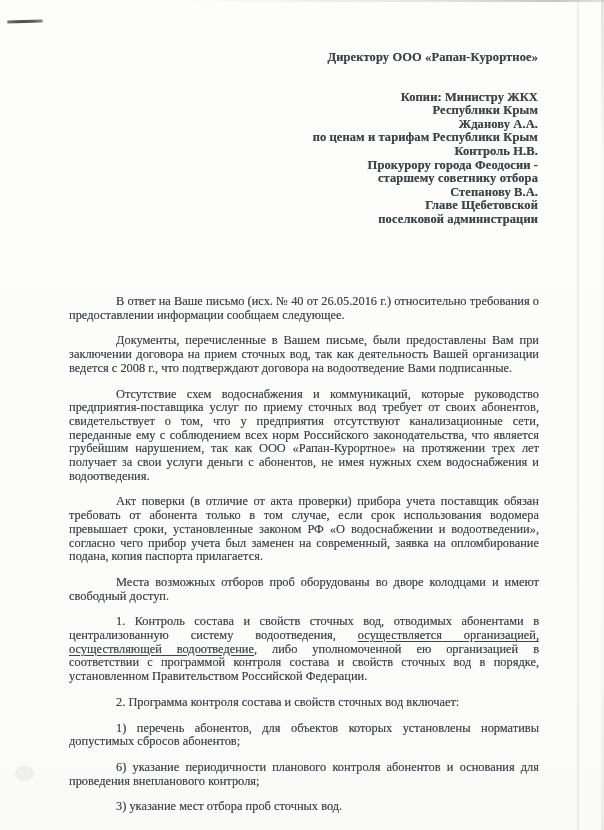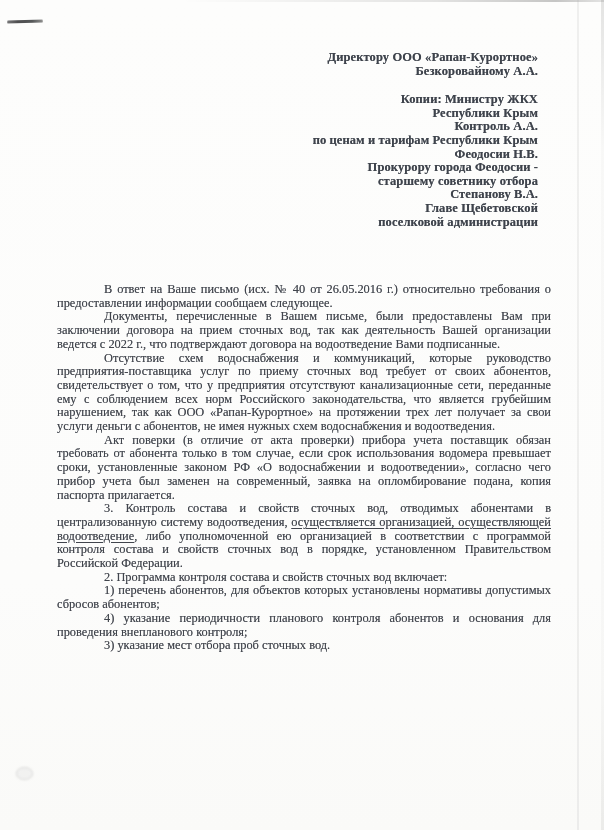--- a/index.html
+++ b/index.html
@@ -18,34 +18,34 @@
     top: 51px;
     right: 66px;
     text-align: right;
     font-weight: bold;
     font-size: 12.5px;
     line-height: 13.6px;
     color: #3e434c;
     text-shadow: 0 0 0.6px rgba(62,67,76,0.65);
     letter-spacing: 0.1px;
   }
-  .copies-block { margin-top: 15px; }
+  .copies-block { margin-top: 26px; }
   
   .body-text {
     position: absolute;
     top: 283px;
     left: 57px;
     width: 494px;
     font-size: 12.4px;
     line-height: 13.7px;
     text-align: justify;
     color: #41454d;
     text-shadow: 0 0 0.6px rgba(65,69,77,0.6);
   }
-  .body-text p { margin: 0; text-indent: 47px; }
+  .body-text p { margin: 12px; text-indent: 47px; }
   .u { text-decoration: underline; text-underline-offset: 2px; }
   
   .artifact-dash {
     position: absolute; left: 7px; top: 20px; width: 36px; height: 3px;
     background: linear-gradient(to right, #777778, #4e4e50 30%, #565859 70%, #90908f);
     border-radius: 2px; transform: rotate(-1.6deg); filter: blur(0.4px);
   }
   .artifact-top-edge {
     position: absolute; top: 0; left: 0; width: 604px; height: 2px;
     background: linear-gradient(to right, rgba(0,0,0,0) 30%, rgba(0,0,0,0.10) 72%, rgba(0,0,0,0.22) 92%, rgba(0,0,0,0.10) 100%);
@@ -71,41 +71,41 @@
 
   <div class="artifact-top-edge"></div>
   <div class="artifact-right-edge"></div>
   <div class="artifact-crease"></div>
   <div class="artifact-dash"></div>
   <div class="artifact-smudge"></div>
 
   <div class="header-block">
     <div class="recipient-block">
       <div>Директору ООО «Рапан-Курортное»</div>
-      <div>Безкоровайному А.А.</div>
     </div>
     <div class="copies-block">
       <div>Копии: Министру ЖКХ</div>
       <div>Республики Крым</div>
-      <div>Контроль А.А.</div>
+      <div>Жданову А.А.</div>
       <div>по ценам и тарифам Республики Крым</div>
-      <div>Феодосии Н.В.</div>
+      <div>Контроль Н.В.</div>
       <div>Прокурору города Феодосии -</div>
       <div>старшему советнику отбора</div>
       <div>Степанову В.А.</div>
       <div>Главе Щебетовской</div>
       <div>поселковой администрации</div>
     </div>
   </div>
 
   <div class="body-text">
     <p><span>В ответ на Ваше письмо (исх. № 40 от 26.05.2016 г.) относительно требования о предоставлении информации сообщаем следующее.</span></p>
-    <p><span>Документы, перечисленные в Вашем письме, были предоставлены Вам при заключении договора на прием сточных вод, так как деятельность Вашей организации ведется с 2022 г., что подтверждают договора на водоотведение Вами подписанные.</span></p>
+    <p><span>Документы, перечисленные в Вашем письме, были предоставлены Вам при заключении договора на прием сточных вод, так как деятельность Вашей организации ведется с 2008 г., что подтверждают договора на водоотведение Вами подписанные.</span></p>
     <p><span>Отсутствие схем водоснабжения и коммуникаций, которые руководство предприятия-поставщика услуг по приему сточных вод требует от своих абонентов, свидетельствует о том, что у предприятия отсутствуют канализационные сети, переданные ему с соблюдением всех норм Российского законодательства, что является грубейшим нарушением, так как ООО «Рапан-Курортное» на протяжении трех лет получает за свои услуги деньги с абонентов, не имея нужных схем водоснабжения и водоотведения.</span></p>
     <p><span>Акт поверки (в отличие от акта проверки) прибора учета поставщик обязан требовать от абонента только в том случае, если срок использования водомера превышает сроки, установленные законом РФ «О водоснабжении и водоотведении», согласно чего прибор учета был заменен на современный, заявка на опломбирование подана, копия паспорта прилагается.</span></p>
-    <p><span>3. Контроль состава и свойств сточных вод, отводимых абонентами в централизованную систему водоотведения, </span><span class="u">осуществляется организацией, осуществляющей водоотведение</span><span>, либо уполномоченной ею организацией в соответствии с программой контроля состава и свойств сточных вод в порядке, установленном Правительством Российской Федерации.</span></p>
+    <p><span>Места возможных отборов проб оборудованы во дворе колодцами и имеют свободный доступ.</span></p>
+    <p><span>1. Контроль состава и свойств сточных вод, отводимых абонентами в централизованную систему водоотведения, </span><span class="u">осуществляется организацией, осуществляющей водоотведение</span><span>, либо уполномоченной ею организацией в соответствии с программой контроля состава и свойств сточных вод в порядке, установленном Правительством Российской Федерации.</span></p>
     <p><span>2. Программа контроля состава и свойств сточных вод включает:</span></p>
     <p><span>1) перечень абонентов, для объектов которых установлены нормативы допустимых сбросов абонентов;</span></p>
-    <p><span>4) указание периодичности планового контроля абонентов и основания для проведения внепланового контроля;</span></p>
+    <p><span>6) указание периодичности планового контроля абонентов и основания для проведения внепланового контроля;</span></p>
     <p><span>3) указание мест отбора проб сточных вод.</span></p>
   </div>
 
 </div>
 
 </body></html>

